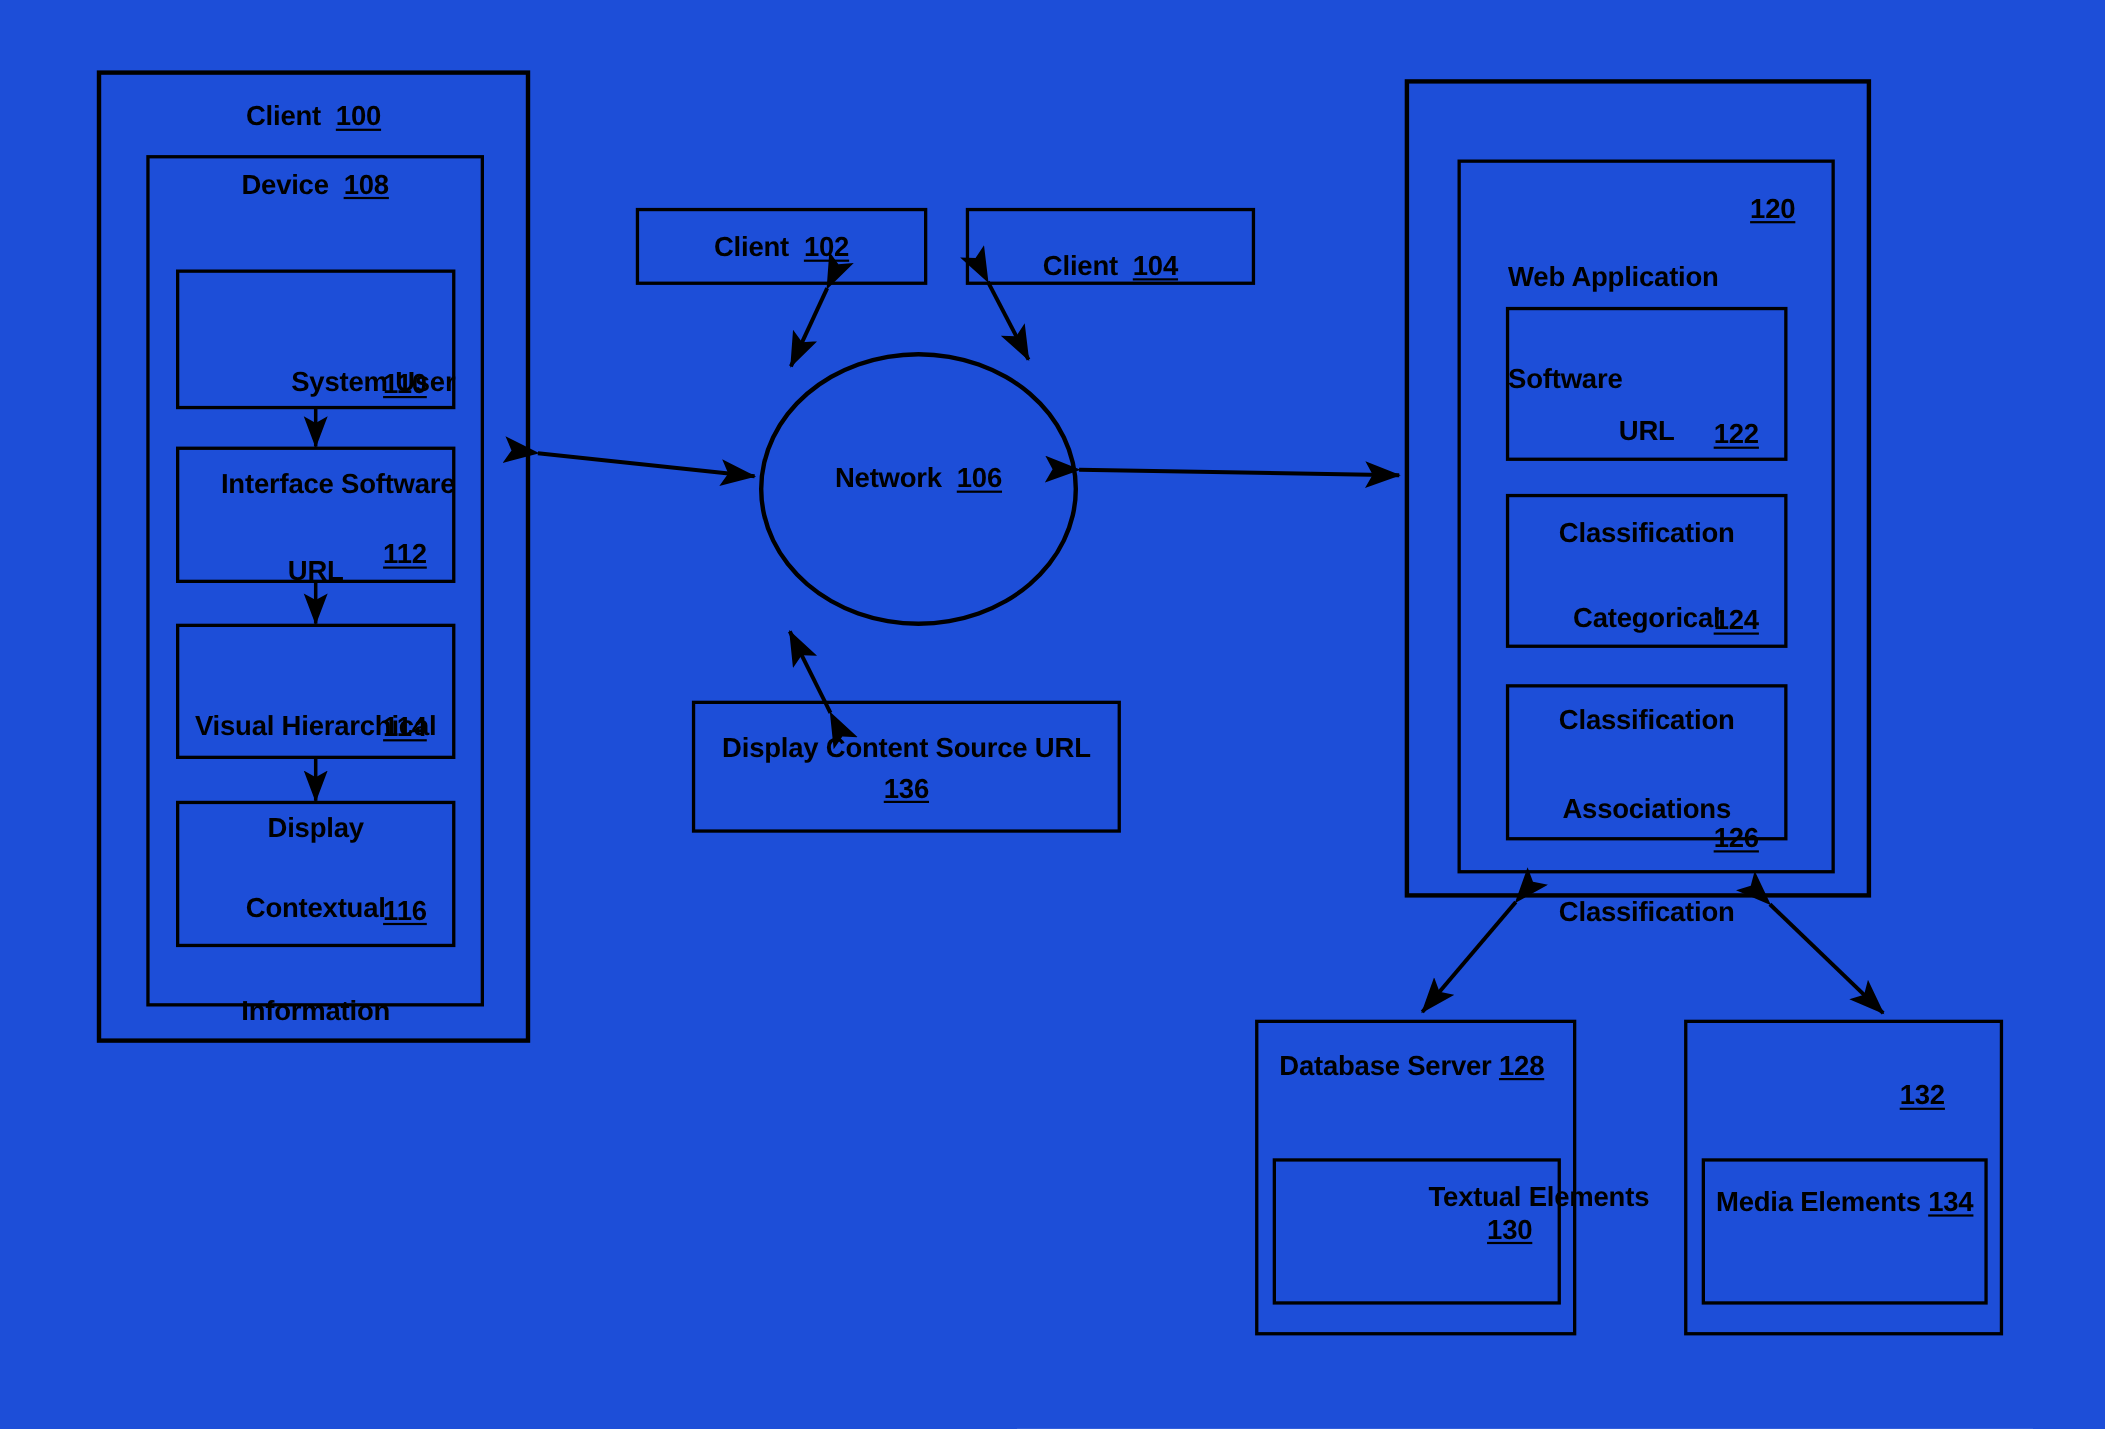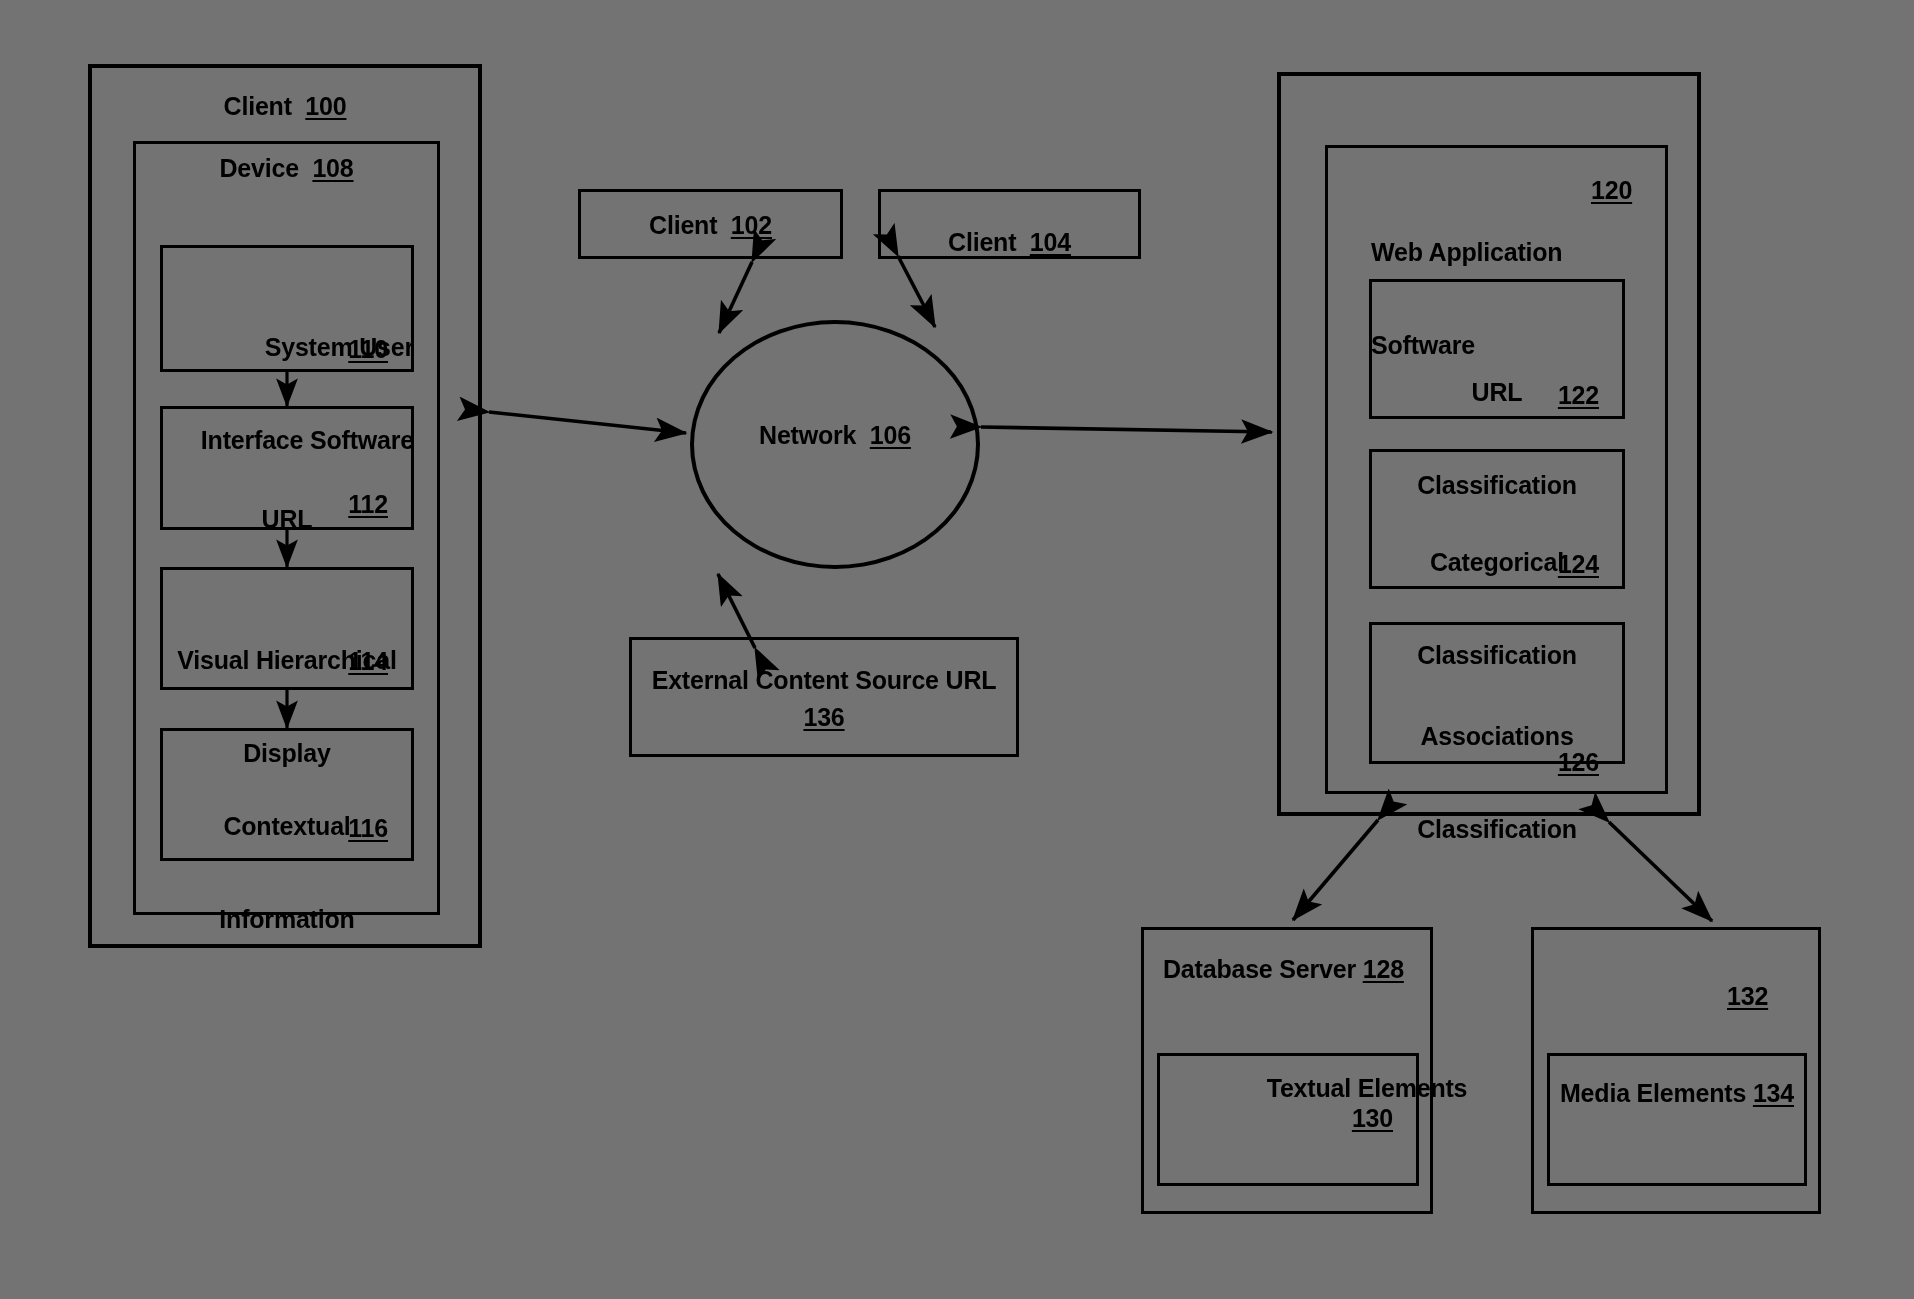--- a/index.html
+++ b/index.html
@@ -8,21 +8,21 @@
     background: #ffffff;
   }
   body {
     font-family: "Liberation Sans", sans-serif;
     color: #000000;
   }
   #canvas {
     position: relative;
     width: 1914px;
     height: 1299px;
-    background: #737373;
+    background: #1d4ed8;
     overflow: hidden;
   }
   .box {
     position: absolute;
     box-sizing: border-box;
     border: 4px solid #000000;
     background: transparent;
   }
   .box.thin { border-width: 3px; }
   .lbl {
@@ -118,21 +118,21 @@
   <div class="box thin" style="left:578px; top:189px; width:265px; height:70px;"></div>
   <div class="lbl ctr" style="left:578px; top:210px; width:265px;"><span>Client</span><span>&nbsp;&nbsp;</span><span class="num">102</span></div>
 
   <div class="box thin" style="left:878px; top:189px; width:263px; height:70px;"></div>
   <div class="lbl ctr" style="left:878px; top:210px; width:263px;margin-top:17px;"><span>Client</span><span>&nbsp;&nbsp;</span><span class="num">104</span></div>
 
   <div class="circle" style="left:690px; top:320px; width:290px; height:249px;"></div>
   <div class="lbl ctr" style="left:690px; top:420px; width:290px;"><span>Network</span><span>&nbsp;&nbsp;</span><span class="num">106</span></div>
 
   <div class="box thin" style="left:629px; top:637px; width:390px; height:120px;"></div>
-  <div class="lbl ctr" style="left:629px; top:665px; width:390px;">External Content Source URL</div>
+  <div class="lbl ctr" style="left:629px; top:665px; width:390px;">Display Content Source URL</div>
   <div class="lbl ctr num" style="left:629px; top:702px; width:390px;">136</div>
 
   <div class="box" style="left:1277px; top:72px; width:424px; height:744px;"></div>
 
   <div class="box thin" style="left:1325px; top:145px; width:343px; height:649px;"></div>
   <div class="lbl left" style="left:1371px; top:175px; width:290px;">
     <span class="blockline">Web Application</span>
     <span class="blockline">Software</span>
   </div>
   <div class="lbl num" style="left:1591px; top:175px; width:60px; text-align:left;">120</div>
@@ -155,21 +155,21 @@
   <div class="lbl ctr" style="left:1369px; top:659px; width:256px;">
     <span class="blockline">Associations</span>
     <span class="blockline">Classification</span>
   </div>
   <div class="lbl right num" style="left:1369px; top:723px; width:230px;margin-top:24px;">126</div>
 
   <div class="box thin" style="left:1141px; top:927px; width:292px; height:287px;"></div>
   <div class="lbl left" style="left:1163px; top:954px; width:270px;"><span>Database Server</span><span>&nbsp;</span><span class="num">128</span></div>
 
   <div class="box thin" style="left:1157px; top:1053px; width:262px; height:133px;"></div>
-  <div class="lbl ctr" style="left:1188px; top:1073px; width:314px;padding-left:22px;">Textual Elements</div>
+  <div class="lbl ctr" style="left:1220px; top:1073px; width:314px;padding-left:22px;">Textual Elements</div>
   <div class="lbl right num" style="left:1157px; top:1103px; width:236px;">130</div>
 
   <div class="box thin" style="left:1531px; top:927px; width:290px; height:287px;"></div>
   <div class="lbl num" style="left:1727px; top:981px; width:60px; text-align:left;">132</div>
 
   <div class="box thin" style="left:1547px; top:1053px; width:260px; height:133px;"></div>
   <div class="lbl ctr" style="left:1547px; top:1078px; width:260px;"><span>Media Elements</span><span>&nbsp;</span><span class="num">134</span></div>
 
 </div>
 

